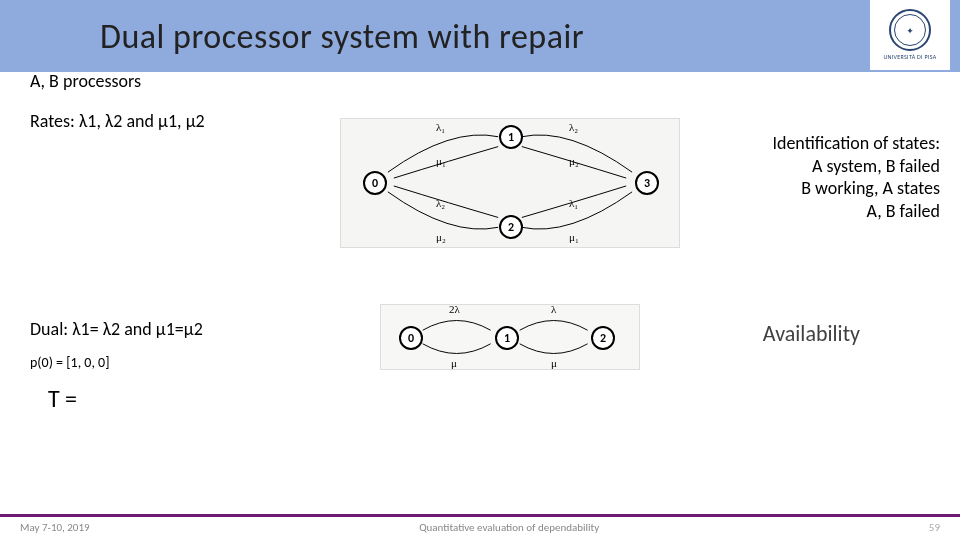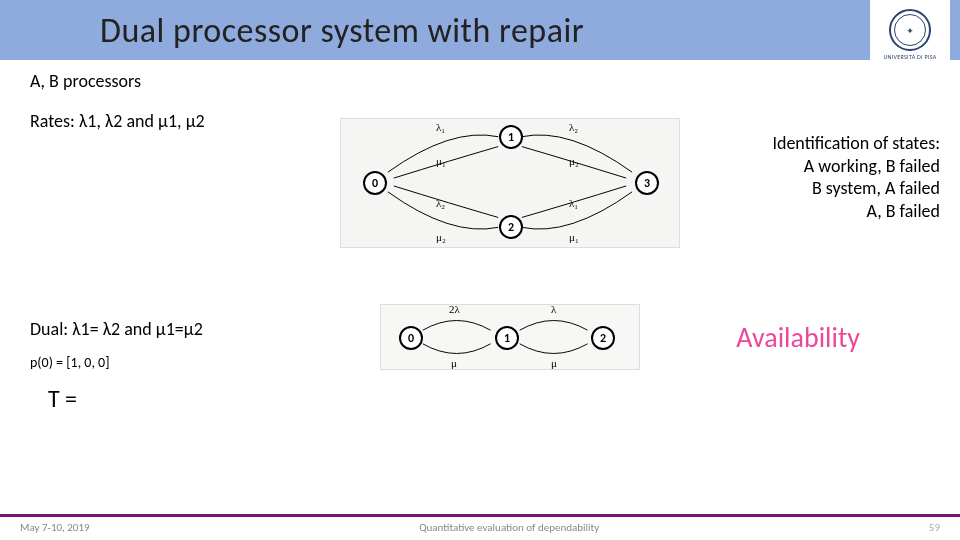--- a/index.html
+++ b/index.html
@@ -6,21 +6,21 @@
   body {
     width: 960px;
     height: 540px;
     font-family: Calibri, Arial, sans-serif;
     background: #fff;
     position: relative;
     overflow: hidden;
   }
   .title-bar {
     background: #8faadc;
-    height: 60px;
+    height: 72px;
     display: flex;
     align-items: center;
     padding: 0 80px 0 100px;
   }
   .title-bar h1 {
     font-weight: 300;
     font-size: 34px;
     color: #222;
     letter-spacing: 0.5px;
   }
@@ -136,21 +136,21 @@
     top: 0; bottom: 0;
     width: 8px;
     border-top: 1px solid #333;
     border-bottom: 1px solid #333;
   }
   .matrix::before { left: 0; border-left: 1px solid #333; }
   .matrix::after { right: 0; border-right: 1px solid #333; }
   .matrix table { border-collapse: collapse; }
   .matrix td { padding: 2px 12px; font-size: 15px; text-align: center; color: #555; }
 
-  .avail { position: absolute; right: 80px; top: 250px; font-size: 28px; color: #ec4899; font-weight: 500; }
+  .avail { position: absolute; right: 80px; top: 250px; font-size: 22px; color: #404040; font-weight: 500; }
   .at { position: absolute; right: 80px; top: 322px; font-size: 20px; }
   .at sub { font-size: 13px; }
 
   .footer {
     position: absolute;
     bottom: 6px;
     left: 0; right: 0;
     border-top: 3px solid #701a75;
     padding: 4px 20px 0;
     font-size: 11px;
@@ -173,22 +173,22 @@
   <div class="uni-text">UNIVERSITÀ DI PISA</div>
 </div>
 
 <div class="content">
 
   <div class="ab-proc">A, B processors</div>
 
   <div class="rates-line">Rates: λ1, λ2 and μ1, μ2</div>
   <div class="states">
     <div>Identification of states:</div>
-    <div class="states-indent">A working, B failed</div>
-    <div class="states-indent">B system, A failed</div>
+    <div class="states-indent">A system, B failed</div>
+    <div class="states-indent">B working, A states</div>
     <div class="states-indent">A, B failed</div>
   </div>
 
   <div class="diagram1">
     <svg class="edges" viewBox="0 0 340 130">
       <path d="M 46 54 Q 110 8 158 18" stroke="#000" fill="none"></path>
       <path d="M 182 18 Q 230 8 294 54" stroke="#000" fill="none"></path>
       <path d="M 158 28 Q 110 42 52 60" stroke="#000" fill="none"></path>
       <path d="M 288 60 Q 230 42 182 28" stroke="#000" fill="none"></path>
       <path d="M 46 74 Q 110 120 158 110" stroke="#000" fill="none"></path>

